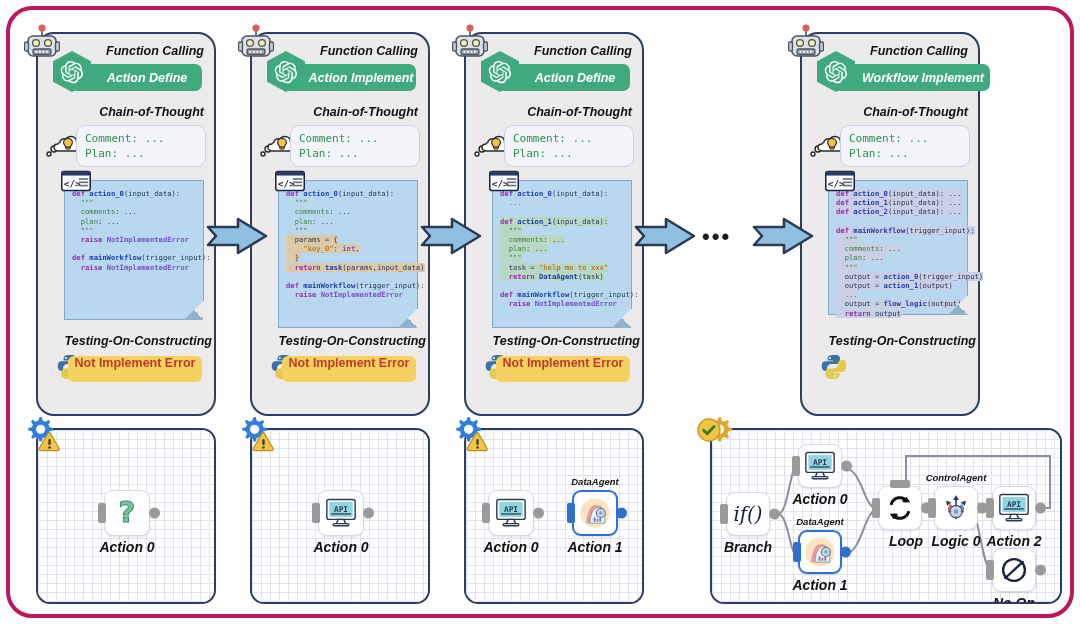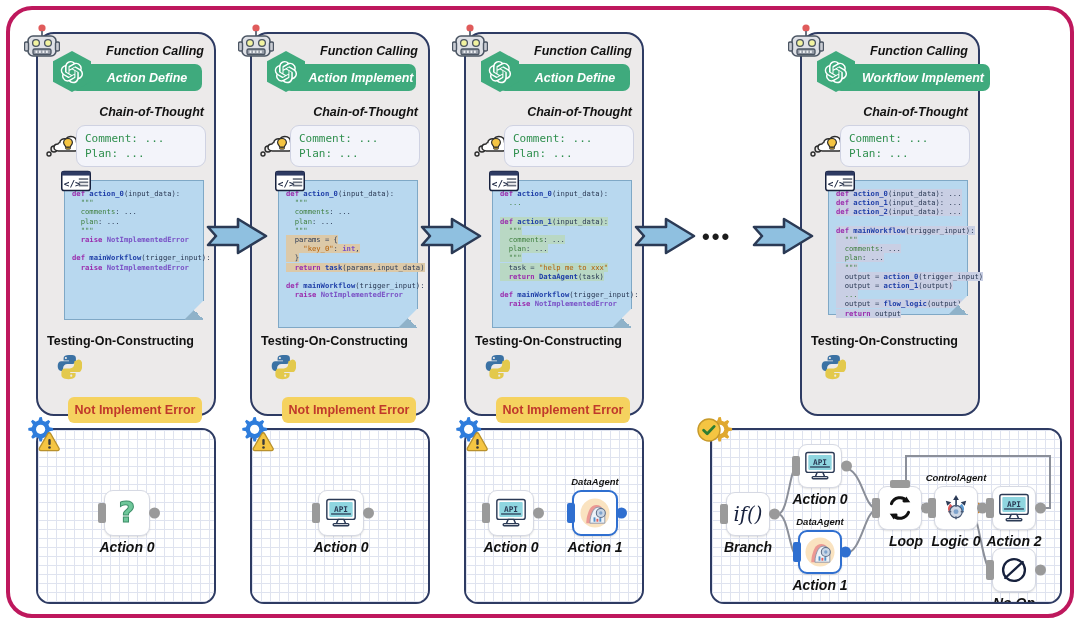--- a/index.html
+++ b/index.html
@@ -106,32 +106,31 @@
     background:#ffffff;
     border:1.5px solid #1c1c1c;
     border-radius:3px;
     font-family:"DejaVu Sans Mono",monospace;
     font-size:11px; font-weight:bold; color:#1c2a4a;
     display:flex; align-items:center; padding-left:2px;
   }
 
   
   .test-title {
-    position:absolute; right:20px;
-    font-weight:bold; font-size:12.5px; color:#111;
+    position:absolute; right:2px;
+    font-style:italic; font-weight:bold; font-size:12.5px; color:#111;
     white-space:nowrap;
   }
   .status-pill {
     position:absolute;
     height:26px;
     background:#f5d25f;
     border-radius:6px;
-    display:flex; align-items:center; justify-content:center;
+    display:flex; justify-content:center;
     padding:0 10px;
-    margin-top:41px;
   }
   .status-pill span {
     font-size:12.5px; font-weight:bold; white-space:nowrap;
   }
   .status-err span { color:#c0392b; }
   .status-ok span { color:#2e7d32; }
   .pysnake { position:absolute; width:26px; height:26px; }
 
   
   .robot { position:absolute; width:36px; height:42px; }

